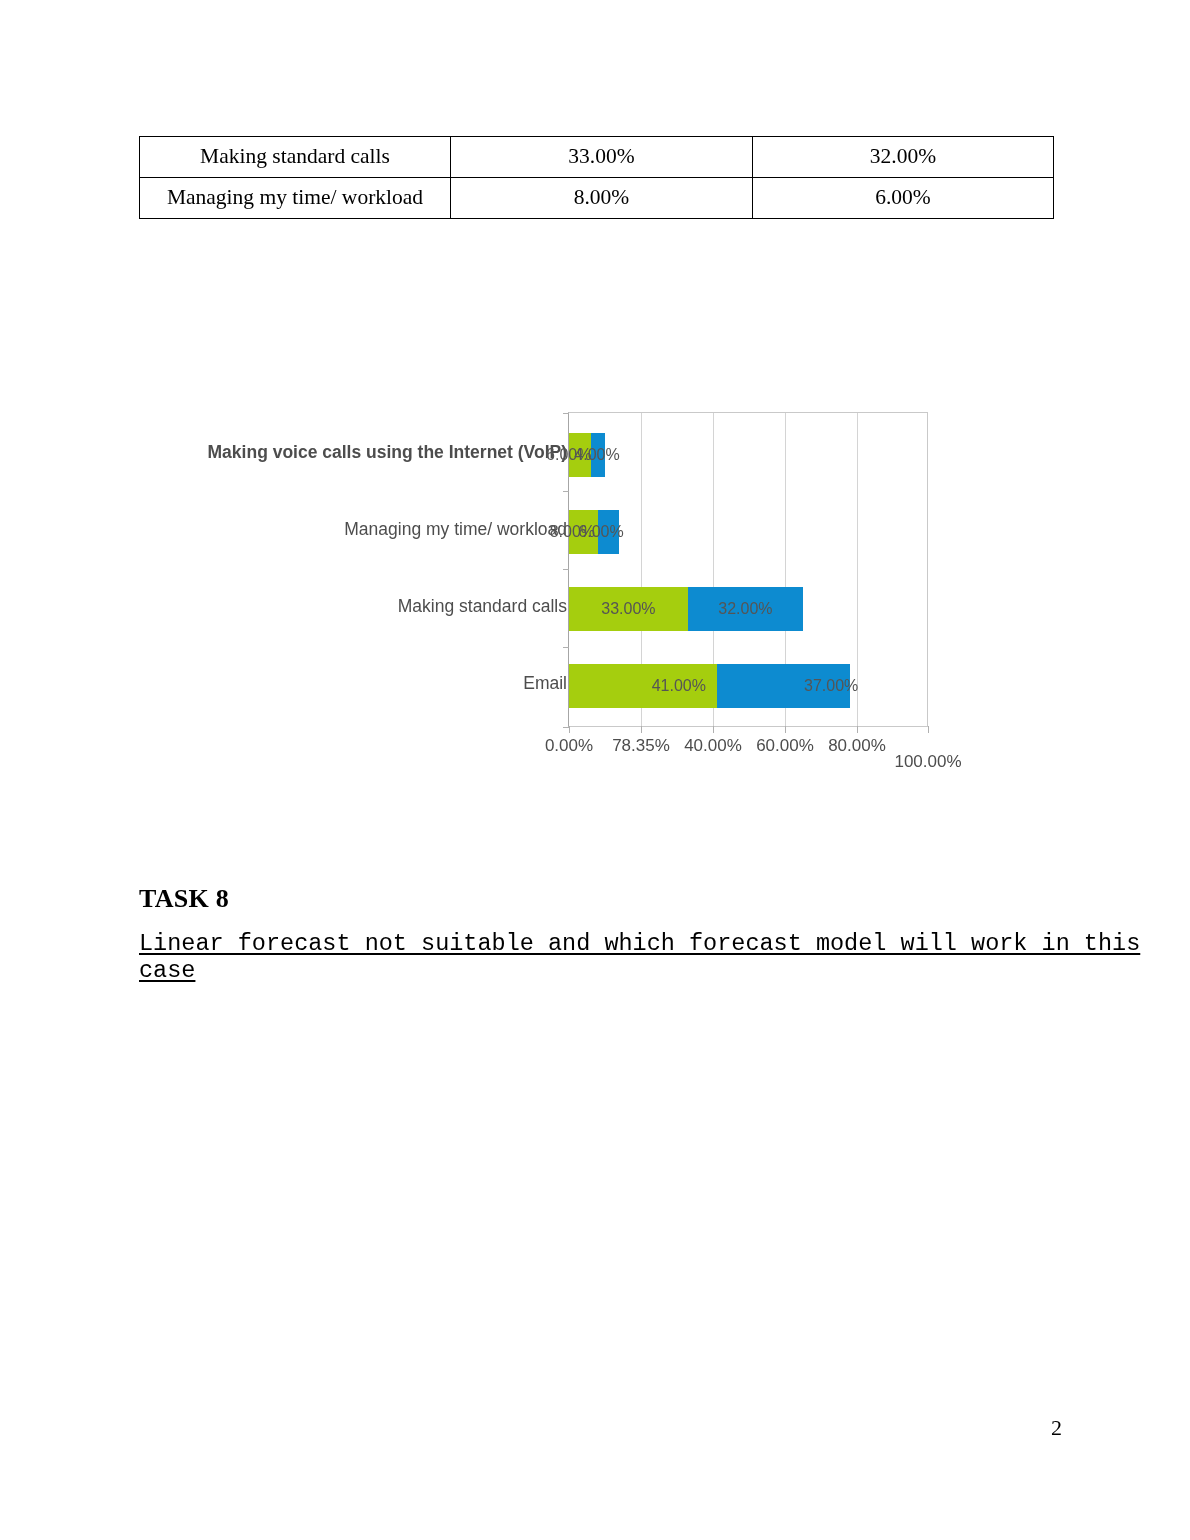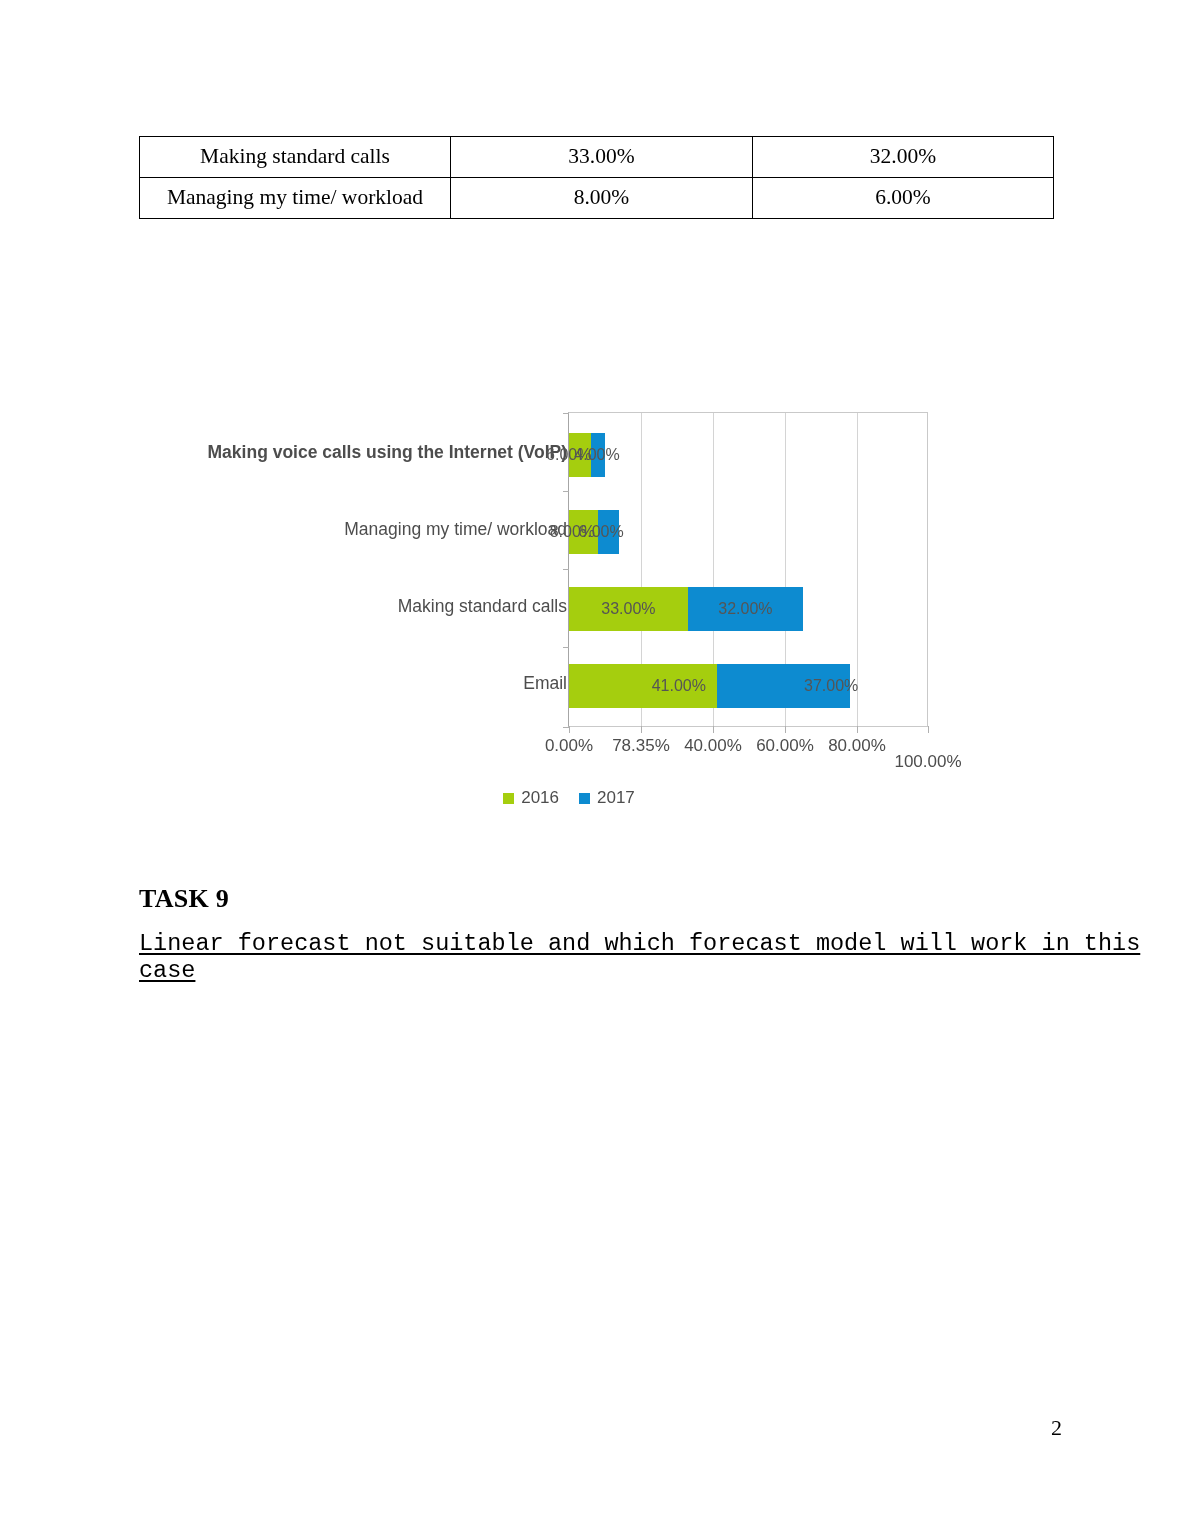--- a/index.html
+++ b/index.html
@@ -272,27 +272,17 @@
     </div>
   </div>
 
   <div class="xlab" style="left:430px; top:336px;">0.00%</div>
   <div class="xlab" style="left:502px; top:336px;">78.35%</div>
   <div class="xlab" style="left:574px; top:336px;">40.00%</div>
   <div class="xlab" style="left:646px; top:336px;">60.00%</div>
   <div class="xlab" style="left:718px; top:336px;">80.00%</div>
   <div class="xlab" style="left:789px; top:352px;">100.00%</div>
 
-  <div class="legend">
-    <div class="legend-item">
-      <span class="swatch sw-2016"></span>
-      <span>2016</span>
-    </div>
-    <div class="legend-item">
-      <span class="swatch sw-2017"></span>
-      <span>2017</span>
-    </div>
-  </div>
 </div>
 
-<div class="task-heading">TASK 9</div>
+<div class="task-heading">TASK 8</div>
 <div class="task-sub">Linear forecast not suitable and which forecast model will work in this case</div>
 <div class="page-number">2</div>
 
 </body></html>

